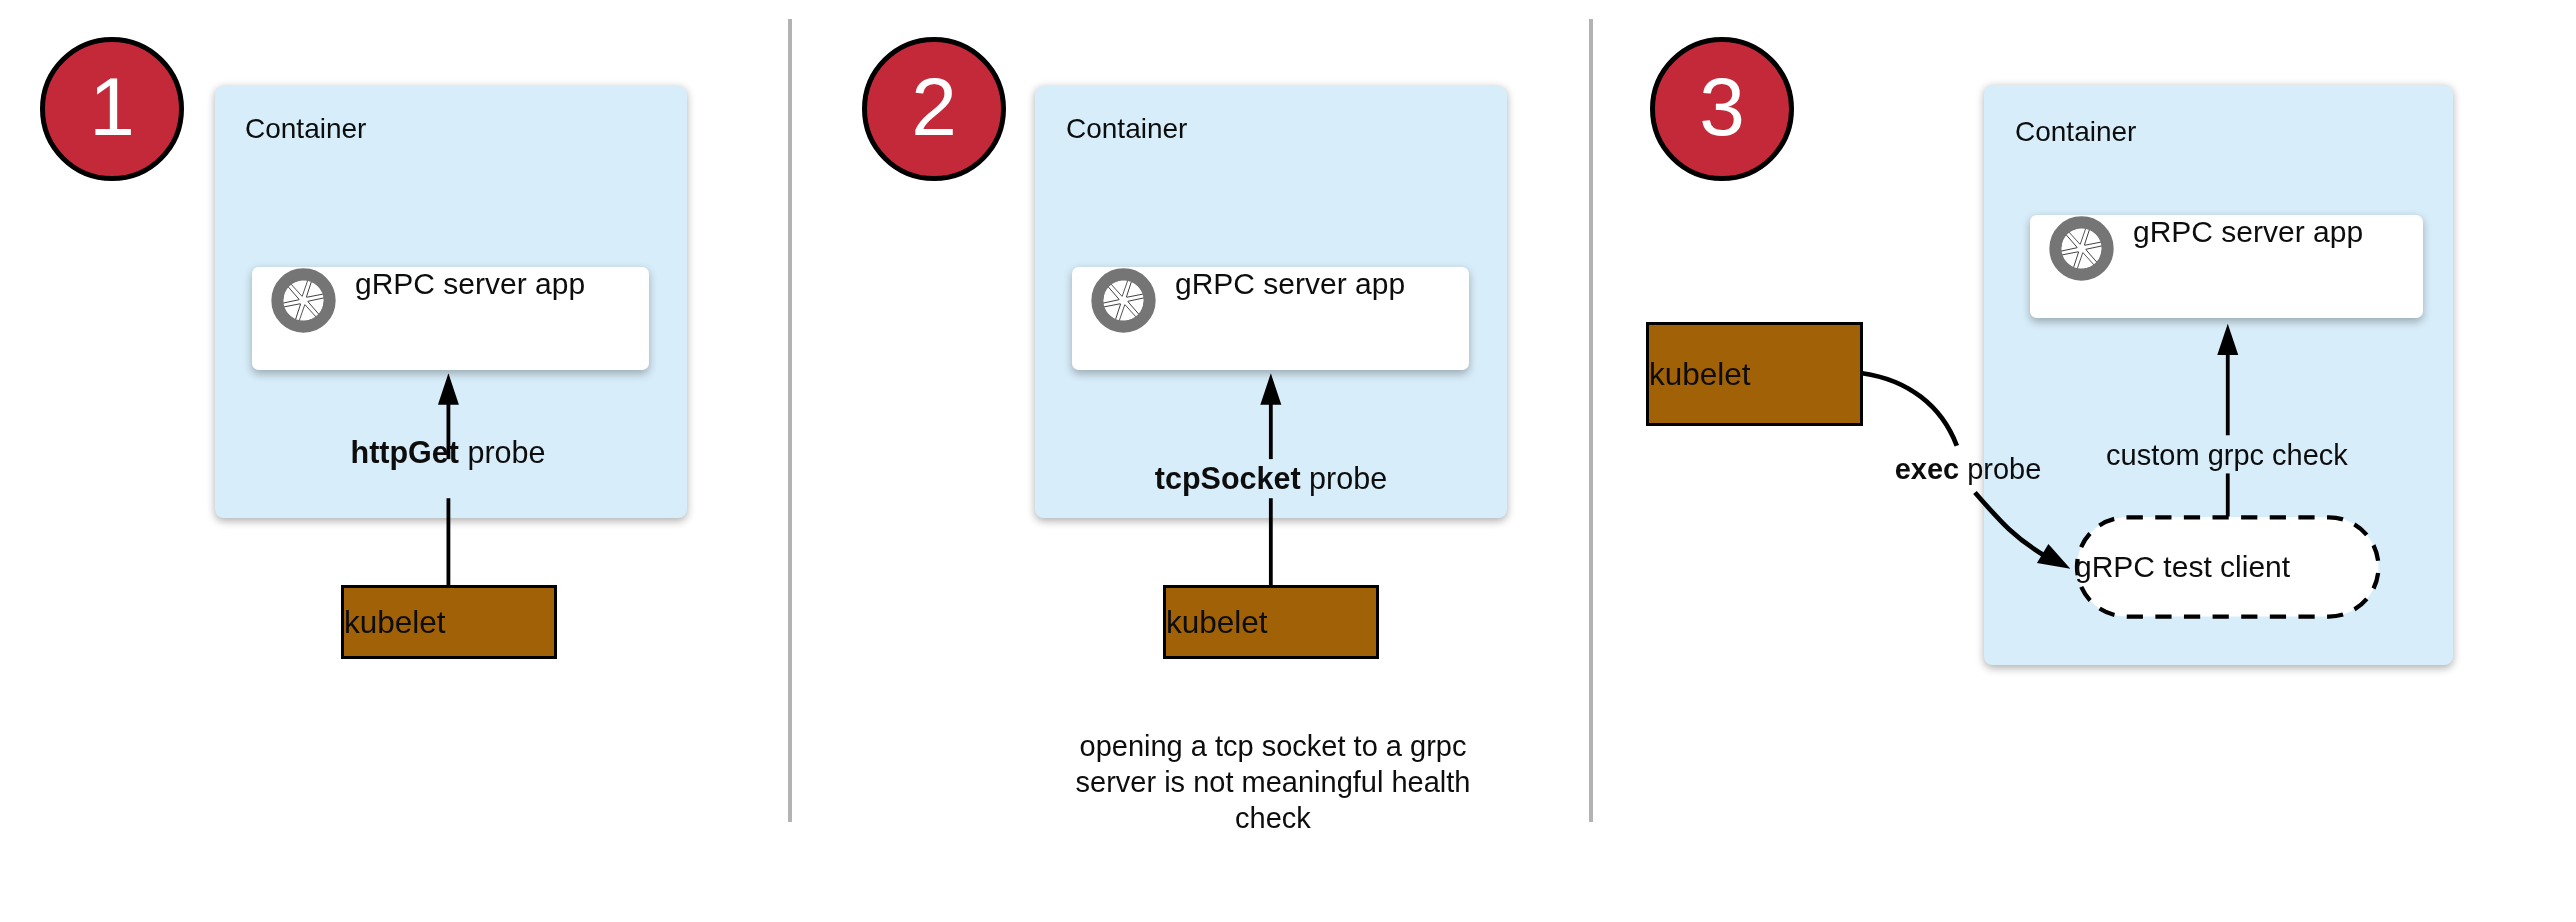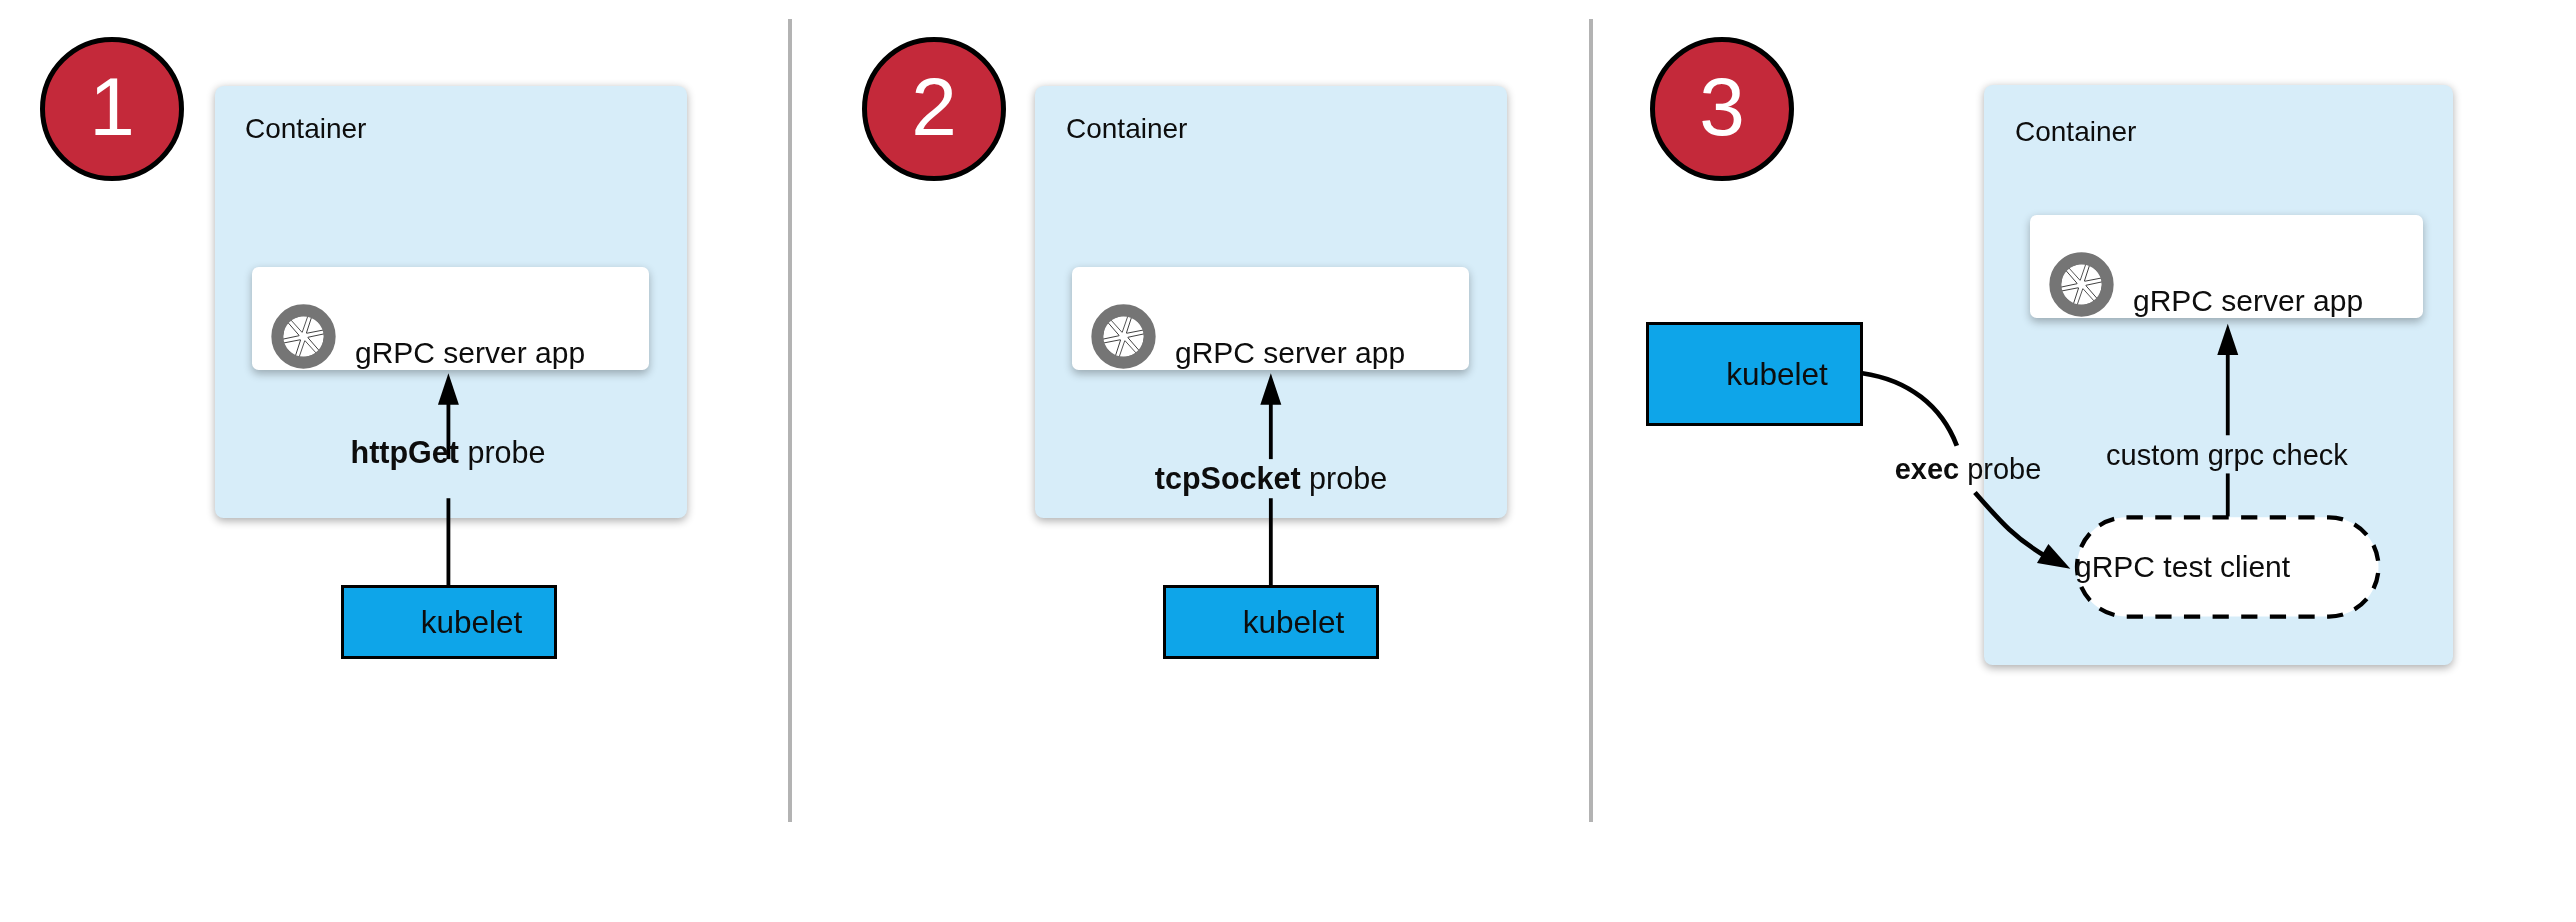--- a/index.html
+++ b/index.html
@@ -19,34 +19,34 @@
 
   .container-box{
     position:absolute;background:#d7edf9;border-radius:8.6px;
     box-shadow:0 2.9px 8.6px rgba(0,0,0,0.32);z-index:1;
   }
   .container-label{position:absolute;font-size:28px;z-index:3;}
 
   .app-card{
     position:absolute;background:#ffffff;border-radius:6.7px;
     box-shadow:0 3.8px 8.6px rgba(0,0,0,0.28);
-    display:flex;align-items:flex-end;padding-left:18px;box-sizing:border-box;z-index:2;
+    display:flex;align-items:flex-start;padding-left:18px;box-sizing:border-box;z-index:2;
   }
   .app-icon{width:67px;height:67px;flex:0 0 auto;}
   .app-card .label{margin-left:18px;font-size:30px;white-space:nowrap;}
 
   .probe-label{
     position:absolute;transform:translateX(-50%);font-size:30.5px;white-space:nowrap;z-index:7;
   }
   .probe-label b{font-weight:bold;}
   .probe-label span{white-space:pre;}
 
   .kubelet-box{
-    position:absolute;background:#0ea5e9;border:3.8px solid #000;box-sizing:border-box;
-    display:flex;align-items:center;justify-content:center;z-index:2;padding-left:45px;
+    position:absolute;background:#a16207;border:3.8px solid #000;box-sizing:border-box;
+    display:flex;align-items:center;z-index:2;
   }
   .kubelet-box .label{font-size:31.5px;}
 
   .caption{
     position:absolute;transform:translateX(-50%);text-align:center;
     font-size:29px;line-height:36px;z-index:3;white-space:nowrap;
   }
 
   .pill-label{
     position:absolute;display:flex;align-items:center;justify-content:flex-start;
@@ -105,20 +105,25 @@
   </div>
 
   <div class="probe-label" style="left:1271px;top:461px;">
     <b>tcpSocket</b><span> probe</span>
   </div>
 
   <div class="kubelet-box" style="left:1163px;top:585px;width:216px;height:74px;">
     <span class="label">kubelet</span>
   </div>
 
+  <div class="caption" style="left:1273px;top:728px;">
+    <div>opening a tcp socket to a grpc</div>
+    <div>server is not meaningful health</div>
+    <div>check</div>
+  </div>
 
   <div class="step-circle" style="left:1650px;top:37px;">
     <span class="num">3</span>
   </div>
 
   <div class="container-box" style="left:1984px;top:85px;width:469px;height:580px;"></div>
   <div class="container-label" style="left:2015px;top:116px;">Container</div>
 
   <div class="app-card" style="left:2030px;top:215px;width:393px;height:103px;">
     <svg class="app-icon" viewBox="0 0 100 100">

